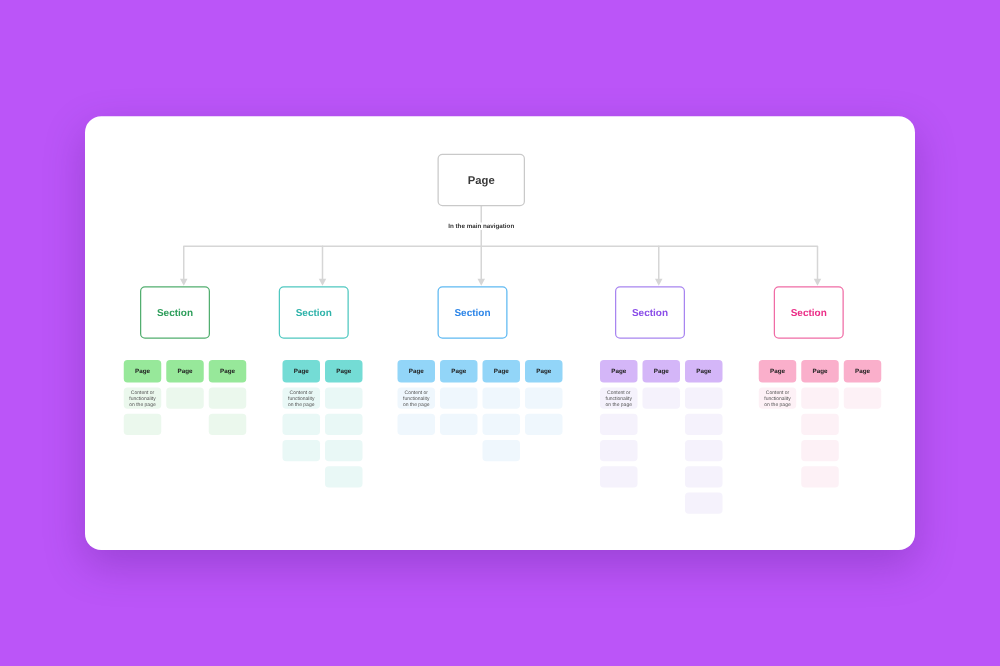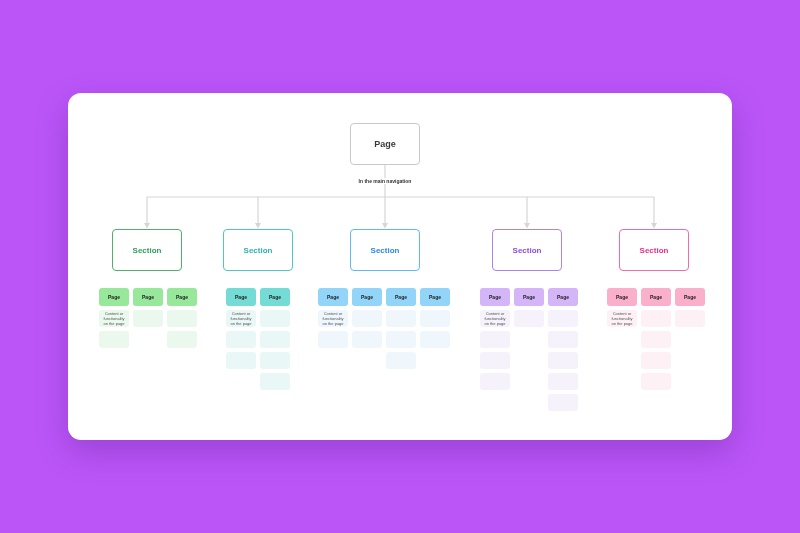--- a/index.html
+++ b/index.html
@@ -27,21 +27,21 @@
     box-sizing: border-box;
   }
   .nav-note {
     position: absolute; left: 237px; top: 85px; width: 160px;
     text-align: center; font-size: 5px; font-weight: 600; color: #333;
   }
   .nav-note span { background: #ffffff; padding: 0 3px; }
   .sections-row, .groups-area { position: absolute; left: 0; top: 0; width: 664px; }
   .section-box {
     position: absolute; top: 136px;
-    width: 70px; height: 42px; box-sizing: border-box;
+    width: 56px; height: 42px; box-sizing: border-box;
     background: #ffffff; border: 1.5px solid; border-radius: 4px;
     display: flex; align-items: center; justify-content: center;
     font-size: 8px; font-weight: bold;
   }
   .sections-row .section-box:nth-child(1) { left: 44px; }
   .sections-row .section-box:nth-child(2) { left: 155px; }
   .sections-row .section-box:nth-child(3) { left: 282px; }
   .sections-row .section-box:nth-child(4) { left: 424px; }
   .sections-row .section-box:nth-child(5) { left: 551px; }
   .group { position: absolute; top: 195px; display: flex; gap: 4px; }

